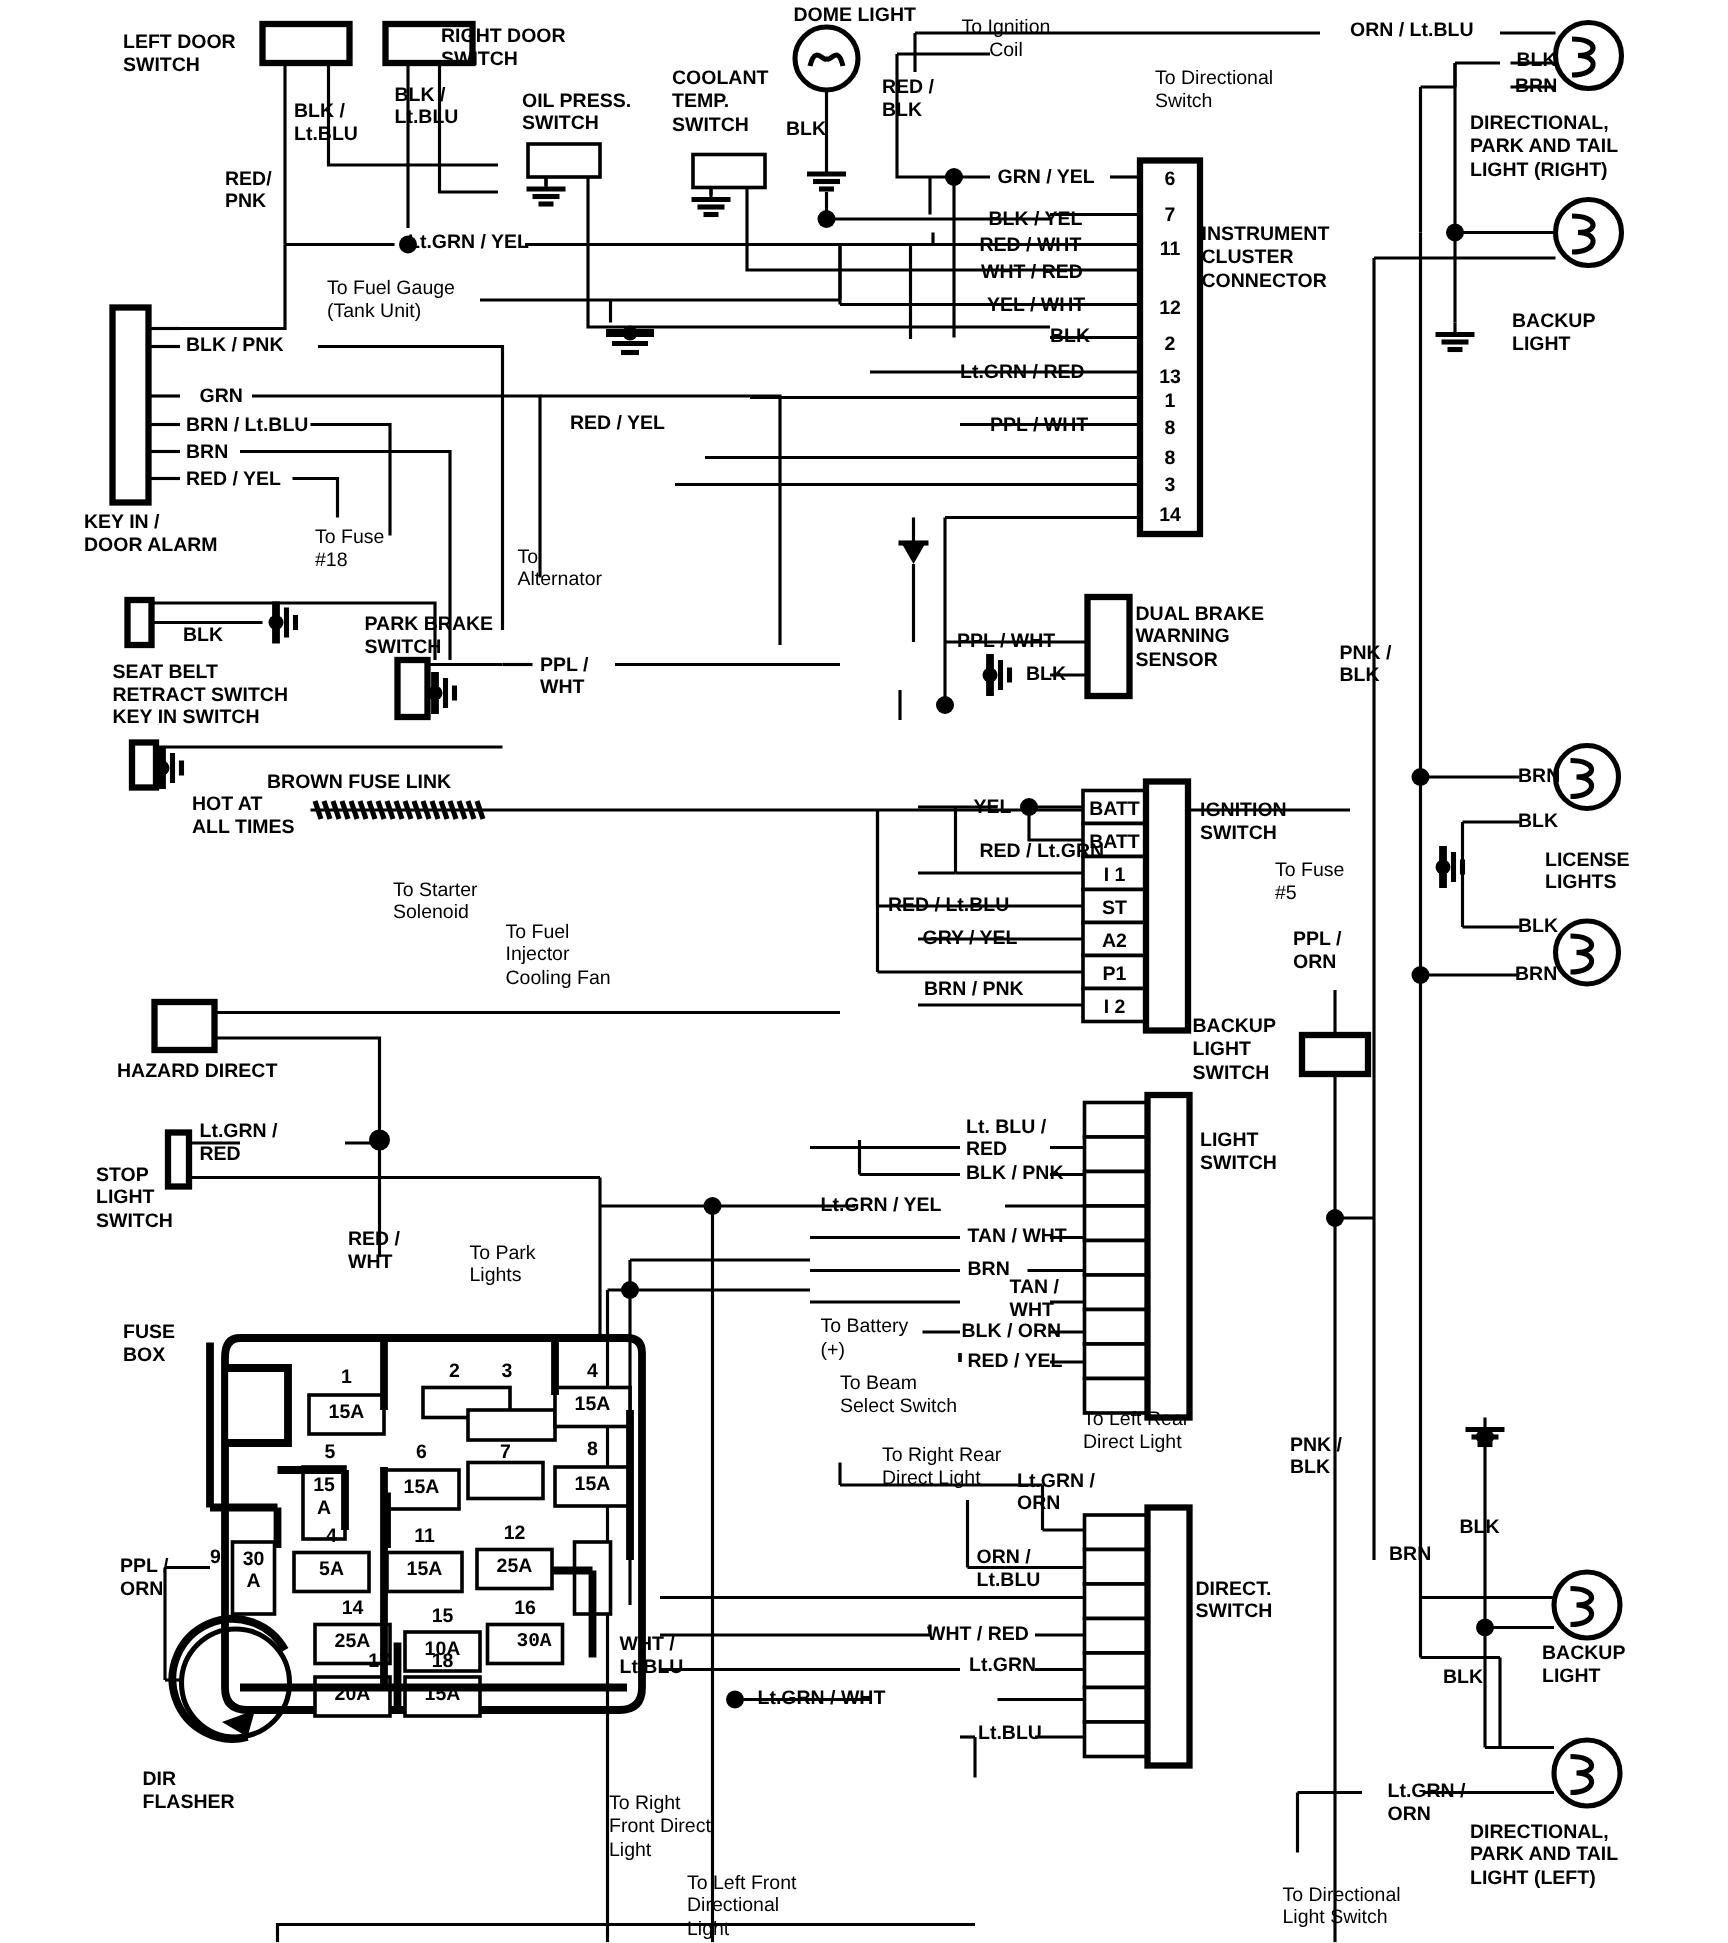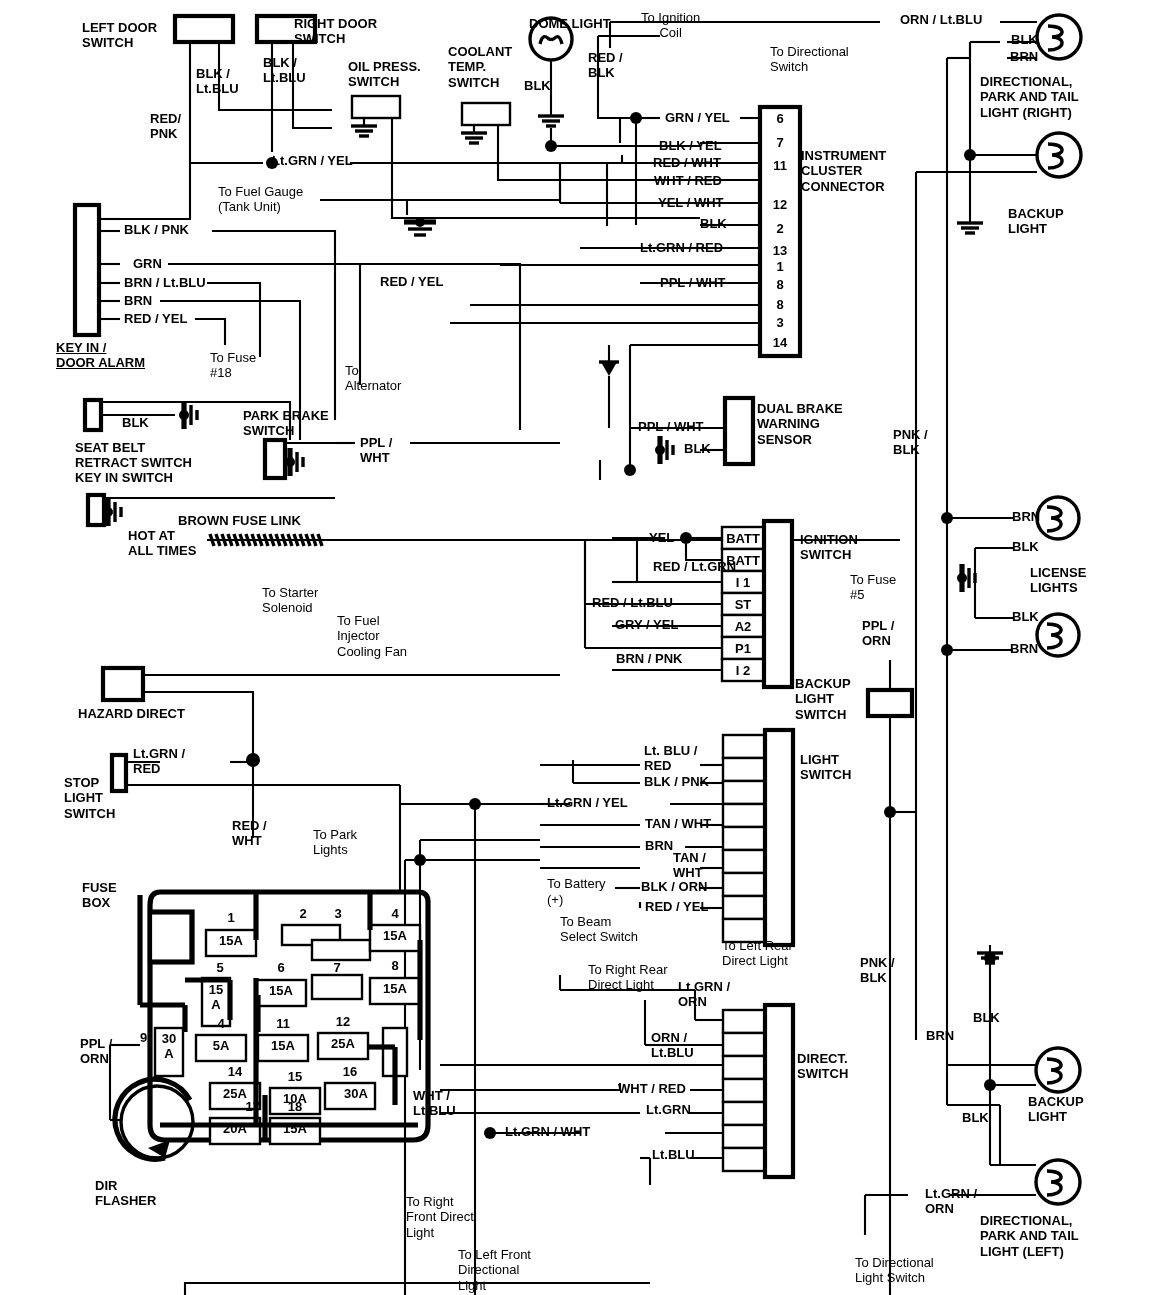--- a/index.html
+++ b/index.html
@@ -421,21 +421,21 @@
 
 <div class="lbl b" style="left:82px;top:20px;">LEFT DOOR
 SWITCH</div>
 <div class="lbl b" style="left:294px;top:16px;">RIGHT DOOR
 SWITCH</div>
 <div class="lbl b" style="left:348px;top:59px;">OIL PRESS.
 SWITCH</div>
 <div class="lbl b" style="left:448px;top:44px;">COOLANT
 TEMP.
 SWITCH</div>
-<div class="lbl b" style="left:529px;top:16px;">DOME LIGHT</div>
+<div class="lbl b" style="left:529px;top:2px;">DOME LIGHT</div>
 
 <div class="lbl b" style="left:196px;top:66px;">BLK /
 Lt.BLU</div>
 <div class="lbl b" style="left:263px;top:55px;">BLK /
 Lt.BLU</div>
 <div class="lbl b" style="left:150px;top:111px;">RED/
 PNK</div>
 <div class="lbl b" style="left:524px;top:78px;">BLK</div>
 <div class="lbl b" style="left:588px;top:50px;">RED /
 BLK</div>
@@ -480,21 +480,21 @@
 <div class="lbl b c" style="left:760px;top:315px;width:40px;">3</div>
 <div class="lbl b c" style="left:760px;top:335px;width:40px;">14</div>
 
 <div class="lbl" style="left:218px;top:184px;">To Fuel Gauge
 (Tank Unit)</div>
 <div class="lbl b" style="left:124px;top:222px;">BLK / PNK</div>
 <div class="lbl b" style="left:133px;top:256px;">GRN</div>
 <div class="lbl b" style="left:124px;top:275px;">BRN / Lt.BLU</div>
 <div class="lbl b" style="left:124px;top:293px;">BRN</div>
 <div class="lbl b" style="left:124px;top:311px;">RED / YEL</div>
-<div class="lbl b" style="left:56px;top:340px;text-decoration:underline;">KEY IN /
+<div class="lbl b" style="left:56px;top:340px;">KEY IN /
 DOOR ALARM</div>
 <div class="lbl" style="left:210px;top:350px;">To Fuse
 #18</div>
 <div class="lbl" style="left:345px;top:363px;">To
 Alternator</div>
 <div class="lbl b" style="left:380px;top:274px;">RED / YEL</div>
 
 <div class="lbl b" style="left:122px;top:415px;">BLK</div>
 <div class="lbl b" style="left:75px;top:440px;">SEAT BELT
 RETRACT SWITCH</div>
@@ -606,21 +606,21 @@
 <div class="lbl b c" style="left:196px;top:1038px;width:50px;">5A</div>
 <div class="lbl b c" style="left:258px;top:1016px;width:50px;">11</div>
 <div class="lbl b c" style="left:258px;top:1038px;width:50px;">15A</div>
 <div class="lbl b c" style="left:318px;top:1014px;width:50px;">12</div>
 <div class="lbl b c" style="left:318px;top:1036px;width:50px;">25A</div>
 <div class="lbl b c" style="left:210px;top:1064px;width:50px;">14</div>
 <div class="lbl b c" style="left:210px;top:1086px;width:50px;">25A</div>
 <div class="lbl b c" style="left:270px;top:1069px;width:50px;">15</div>
 <div class="lbl b c" style="left:270px;top:1091px;width:50px;">10A</div>
 <div class="lbl b c" style="left:325px;top:1064px;width:50px;">16</div>
-<div class="lbl b c" style="left:325px;top:1086px;width:62px;">30A</div>
+<div class="lbl b c" style="left:325px;top:1086px;width:62px;font-family:Liberation Mono, monospace;">30A</div>
 <div class="lbl b c" style="left:210px;top:1099px;width:50px;text-align:right;">17</div>
 <div class="lbl b c" style="left:210px;top:1121px;width:50px;">20A</div>
 <div class="lbl b c" style="left:270px;top:1099px;width:50px;">18</div>
 <div class="lbl b c" style="left:270px;top:1121px;width:50px;">15A</div>
 
 <div class="lbl b" style="left:80px;top:1036px;">PPL /
 ORN</div>
 <div class="lbl b" style="left:95px;top:1178px;">DIR
 FLASHER</div>
 

